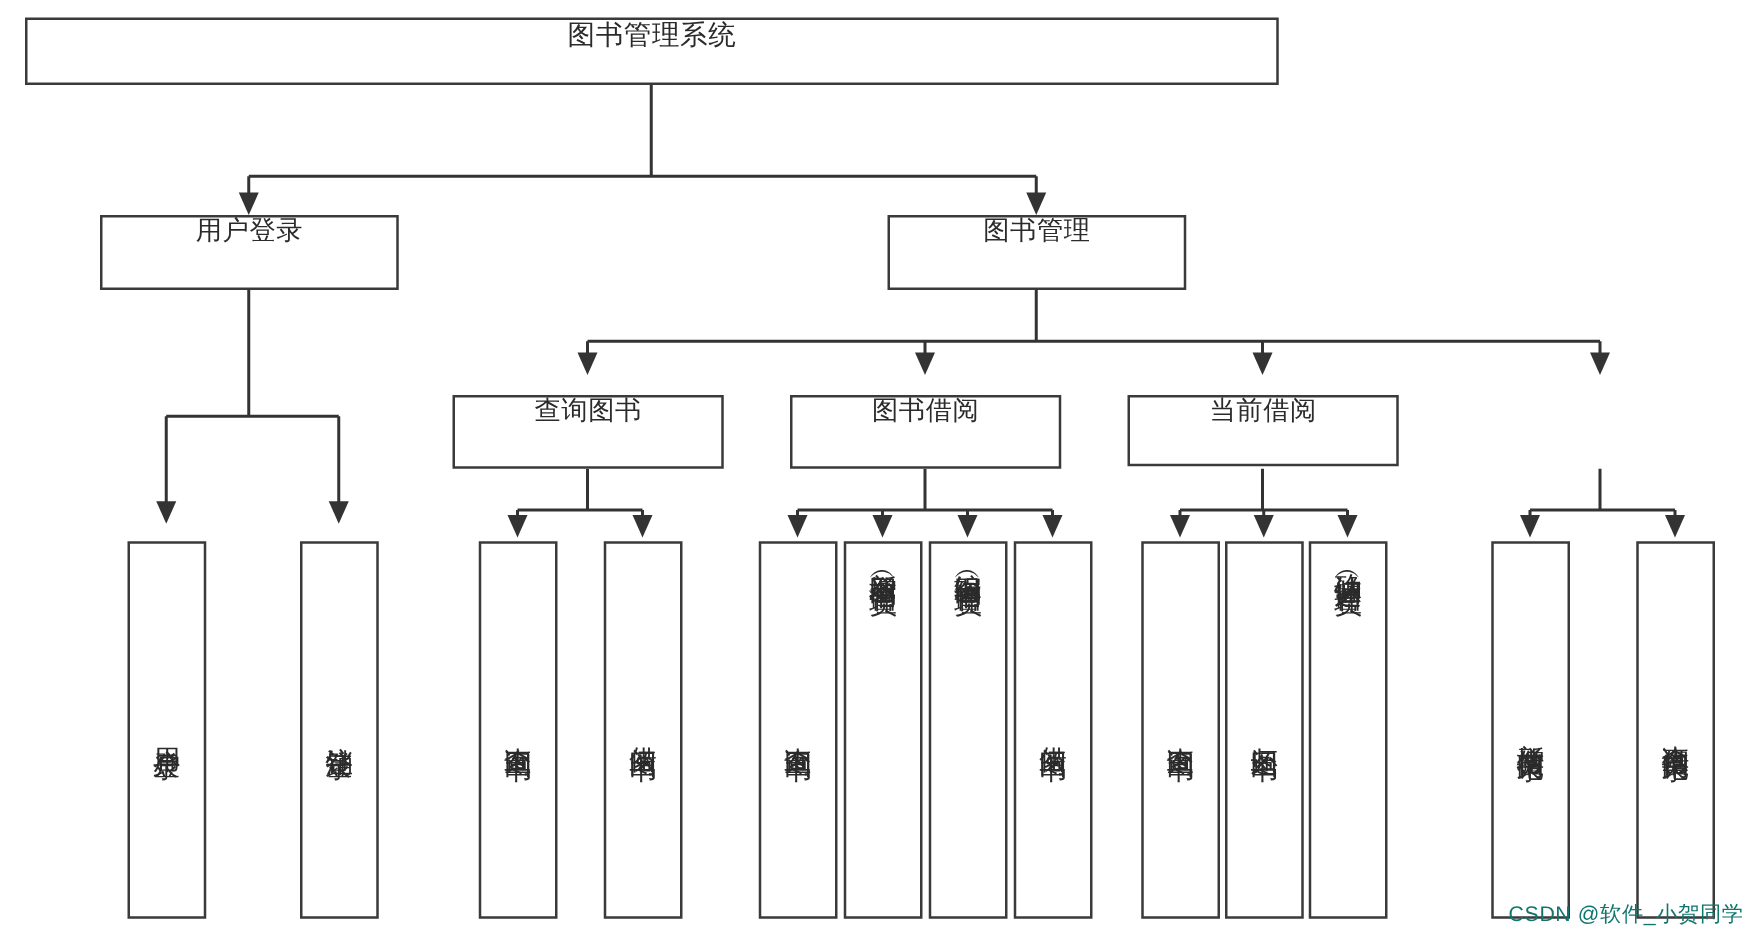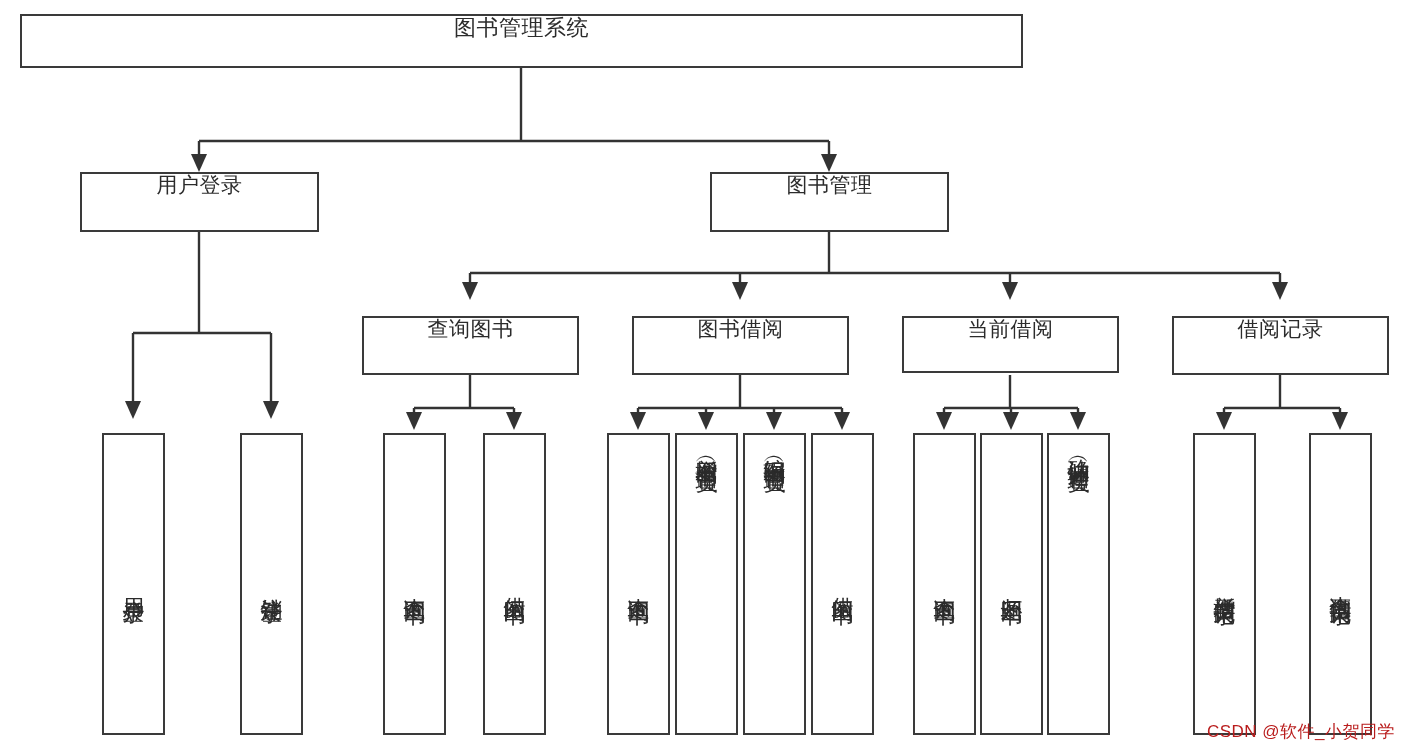--- a/index.html
+++ b/index.html
@@ -69,21 +69,21 @@
     stroke: #333333;
     stroke-width: 2.4;
     fill: none;
   }
   .arrowhead { fill: #333333; }
   #watermark {
     position: absolute;
     right: 10px;
     bottom: 4px;
     font-size: 17px;
-    color: #b91c1c;
+    color: #0f766e;
     white-space: nowrap;
     letter-spacing: 0.5px;
   }
 </style>
 </head>
 <body>
 
 <div id="canvas">
 
   <svg class="links" viewBox="0 0 1405 747">
@@ -161,23 +161,20 @@
 
   <div class="node h" style="left:362px; top:316px; width:217px; height:59px;">
     <span class="label">查询图书</span>
   </div>
   <div class="node h" style="left:632px; top:316px; width:217px; height:59px;">
     <span class="label">图书借阅</span>
   </div>
   <div class="node h" style="left:902px; top:316px; width:217px; height:57px;">
     <span class="label">当前借阅</span>
   </div>
-  <div class="node h" style="left:1172px; top:316px; width:217px; height:59px;">
-    <span class="label">借阅记录</span>
-  </div>
 
   <div class="node v center" style="left:102px; top:433px; width:63px; height:302px;">
     <span class="label">用户登录</span>
   </div>
   <div class="node v center" style="left:240px; top:433px; width:63px; height:302px;">
     <span class="label">注销登录</span>
   </div>
 
   <div class="node v center" style="left:383px; top:433px; width:63px; height:302px;">
     <span class="label">查询图书</span>

